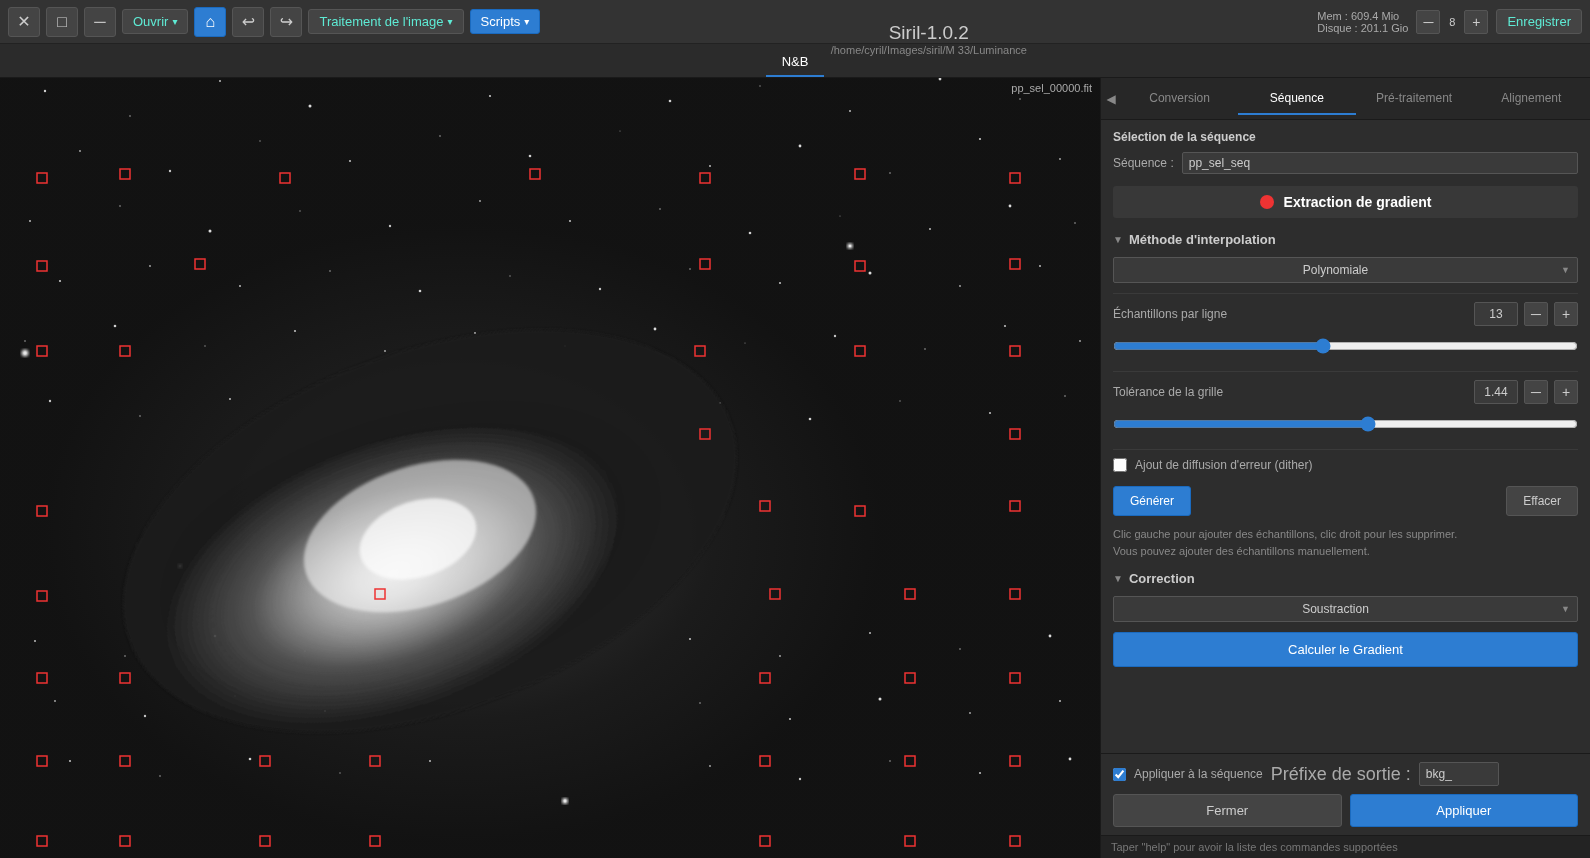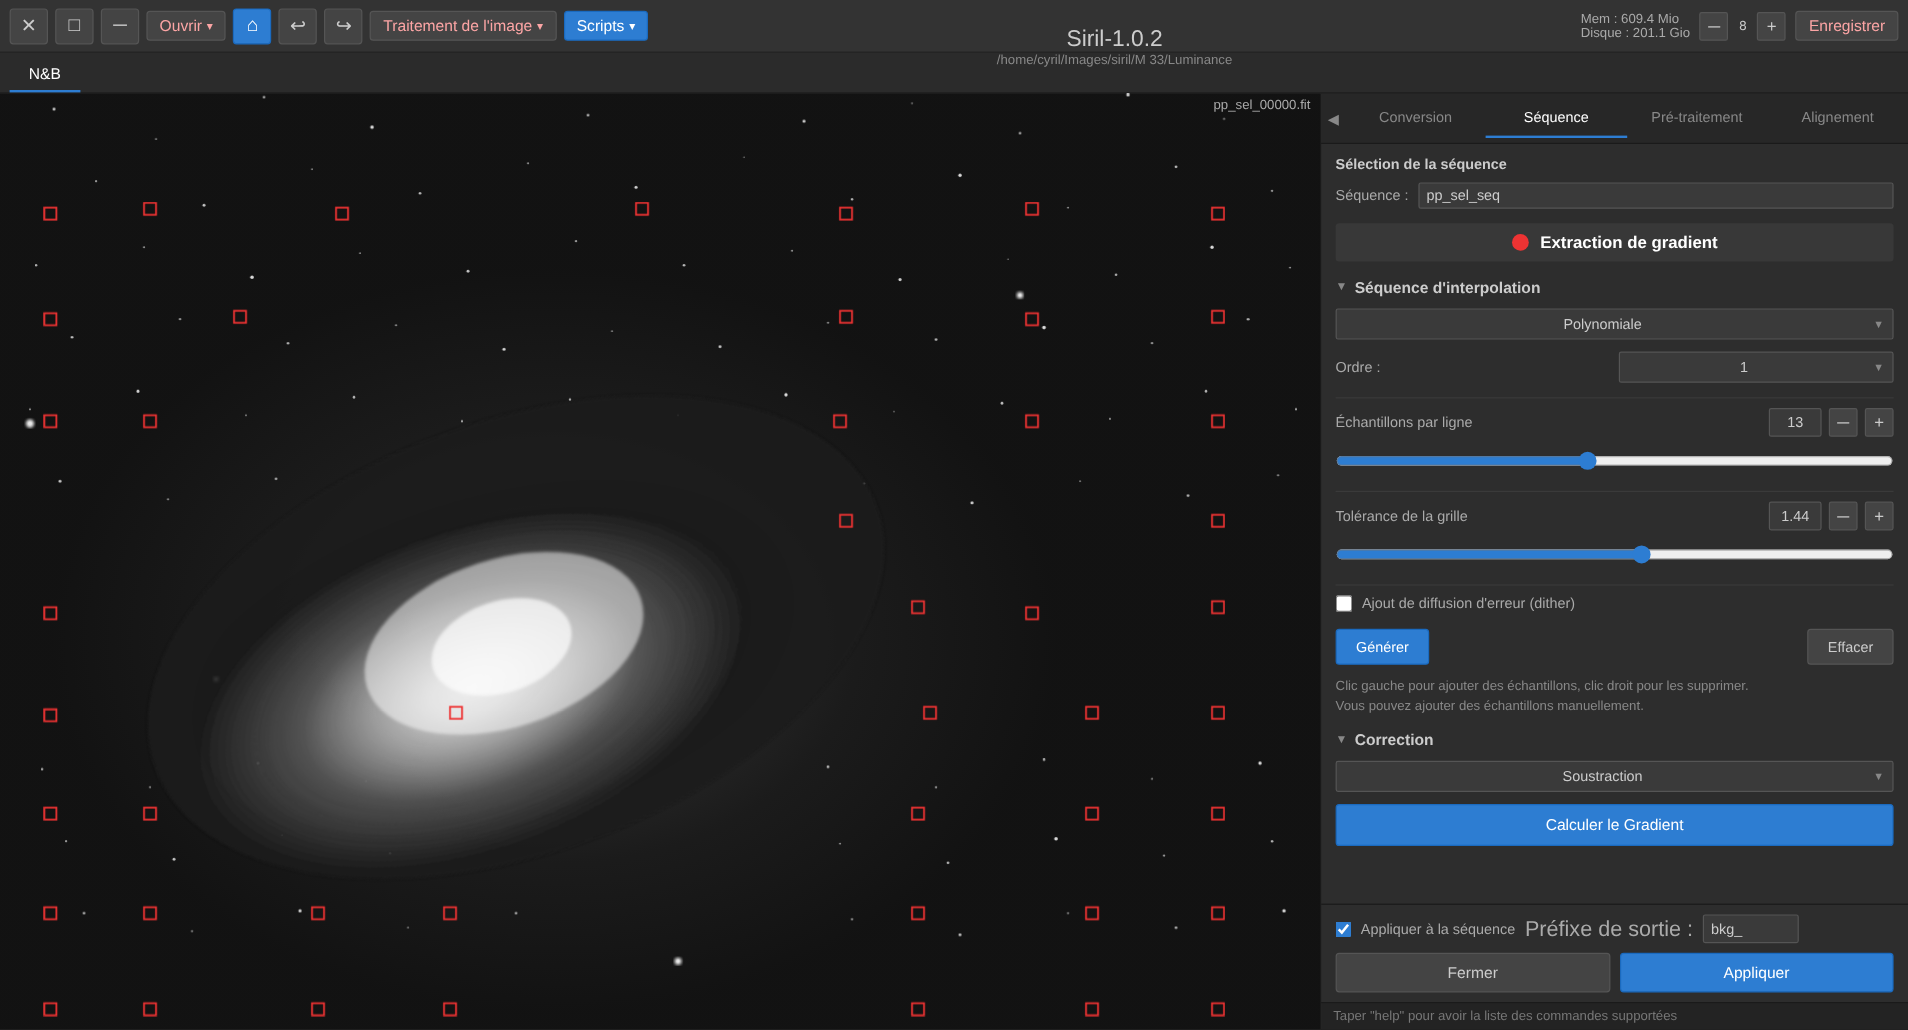--- a/index.html
+++ b/index.html
@@ -22,21 +22,21 @@
       height: 44px;
       display: flex;
       align-items: center;
       padding: 0 8px;
       gap: 6px;
       flex-shrink: 0;
     }
     .toolbar-btn {
       background: #444;
       border: 1px solid #555;
-      color: #fca5a5;
+      color: #5eead4;
       padding: 4px 10px;
       cursor: pointer;
       border-radius: 3px;
       font-size: 13px;
       display: flex;
       align-items: center;
       gap: 4px;
     }
     .toolbar-btn.blue {
       background: #2d7dd2;
@@ -87,20 +87,21 @@
 
     
     .tabs-row {
       background: #2b2b2b;
       border-bottom: 1px solid #1a1a1a;
       height: 34px;
       display: flex;
       align-items: flex-end;
       padding: 0 8px;
       flex-shrink: 0;
+      justify-content: center;
     }
     .tab {
       padding: 6px 16px;
       cursor: pointer;
       color: #999;
       border-bottom: 2px solid transparent;
       font-size: 13px;
     }
     .tab.active {
       color: #fff;
@@ -770,42 +771,31 @@
 
       
       <div class="extraction-title-row">
         <div class="red-dot"></div>
         <div class="extraction-title">Extraction de gradient</div>
       </div>
 
       
       <div class="collapsible-header">
         <span class="collapse-arrow">▼</span>
-        <span>Séquence d'interpolation</span>
+        <span>Méthode d'interpolation</span>
       </div>
 
       <div class="form-row">
         <div class="select-wrapper">
           <select>
             <option>Polynomiale</option>
           </select>
         </div>
       </div>
 
-      <div class="number-row">
-        <span class="number-label">Ordre :</span>
-        <div class="select-wrapper" style="flex:1;">
-          <select style="width:100%;">
-            <option>1</option>
-            <option>2</option>
-            <option>3</option>
-            <option>4</option>
-          </select>
-        </div>
-      </div>
 
       <div class="divider"></div>
 
       
       <div class="number-row">
         <span class="number-label">Échantillons par ligne</span>
         <span class="number-value">13</span>
         <button class="num-btn">─</button>
         <button class="num-btn">+</button>
       </div>

